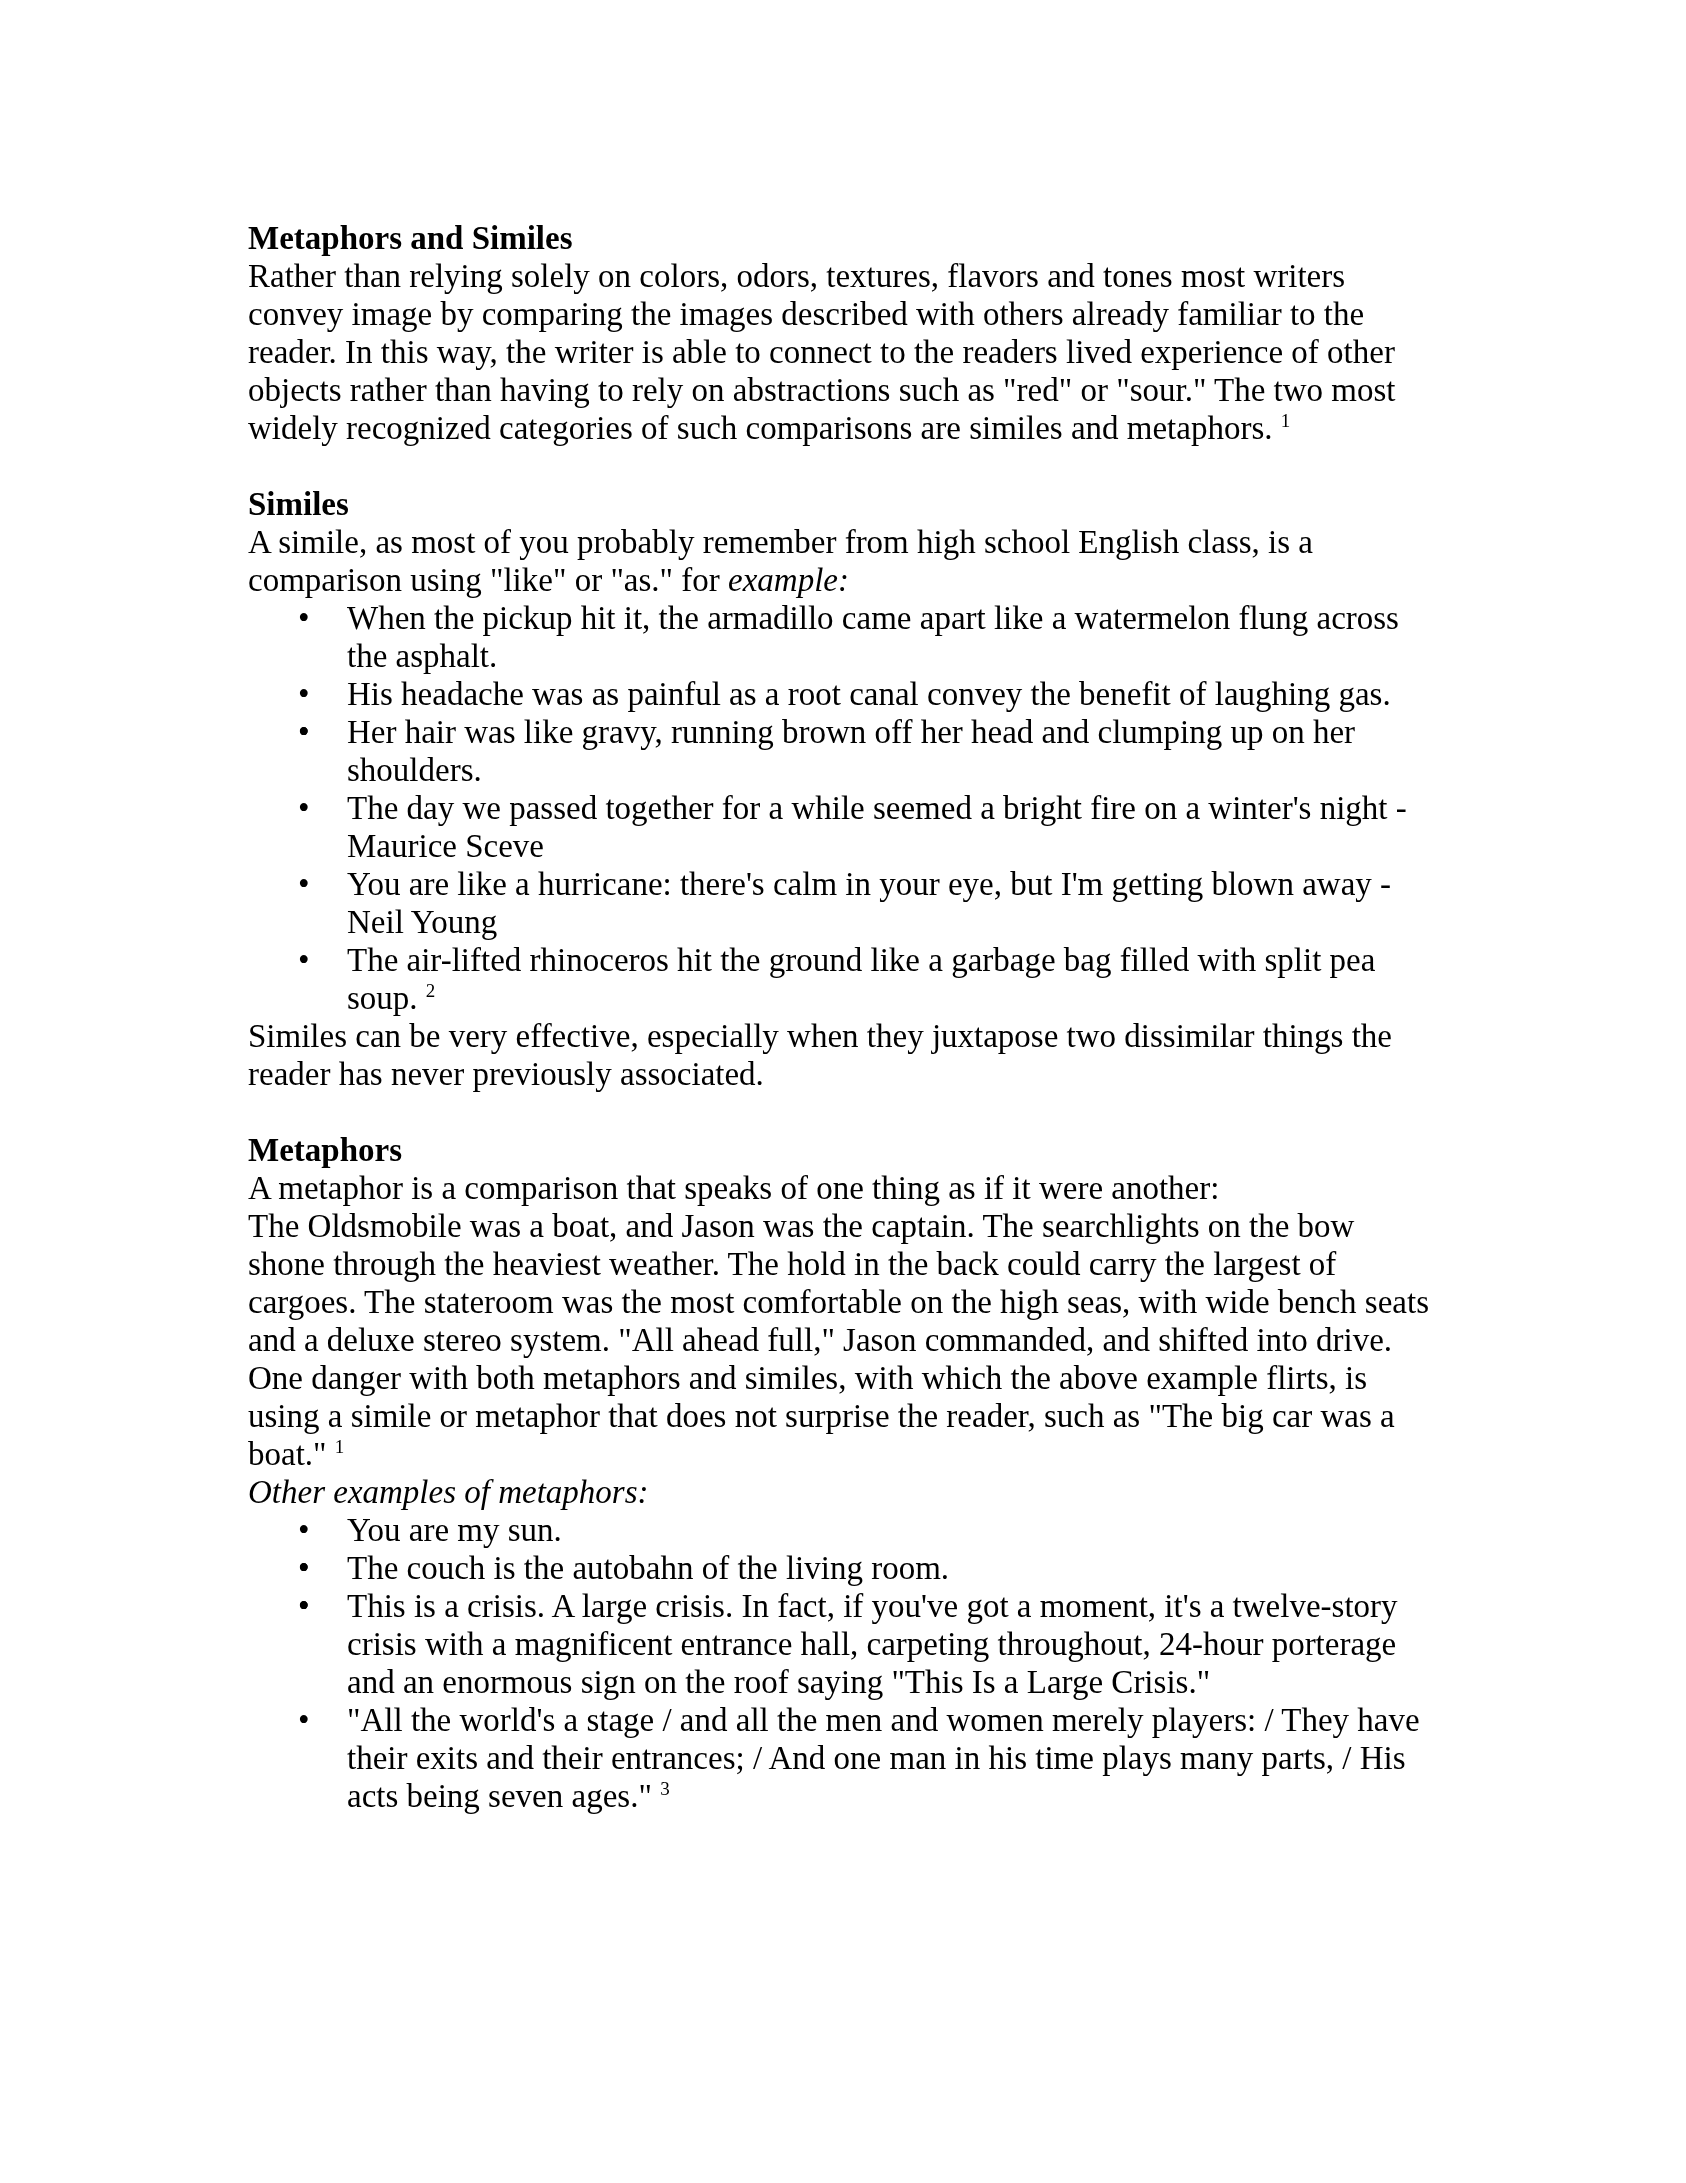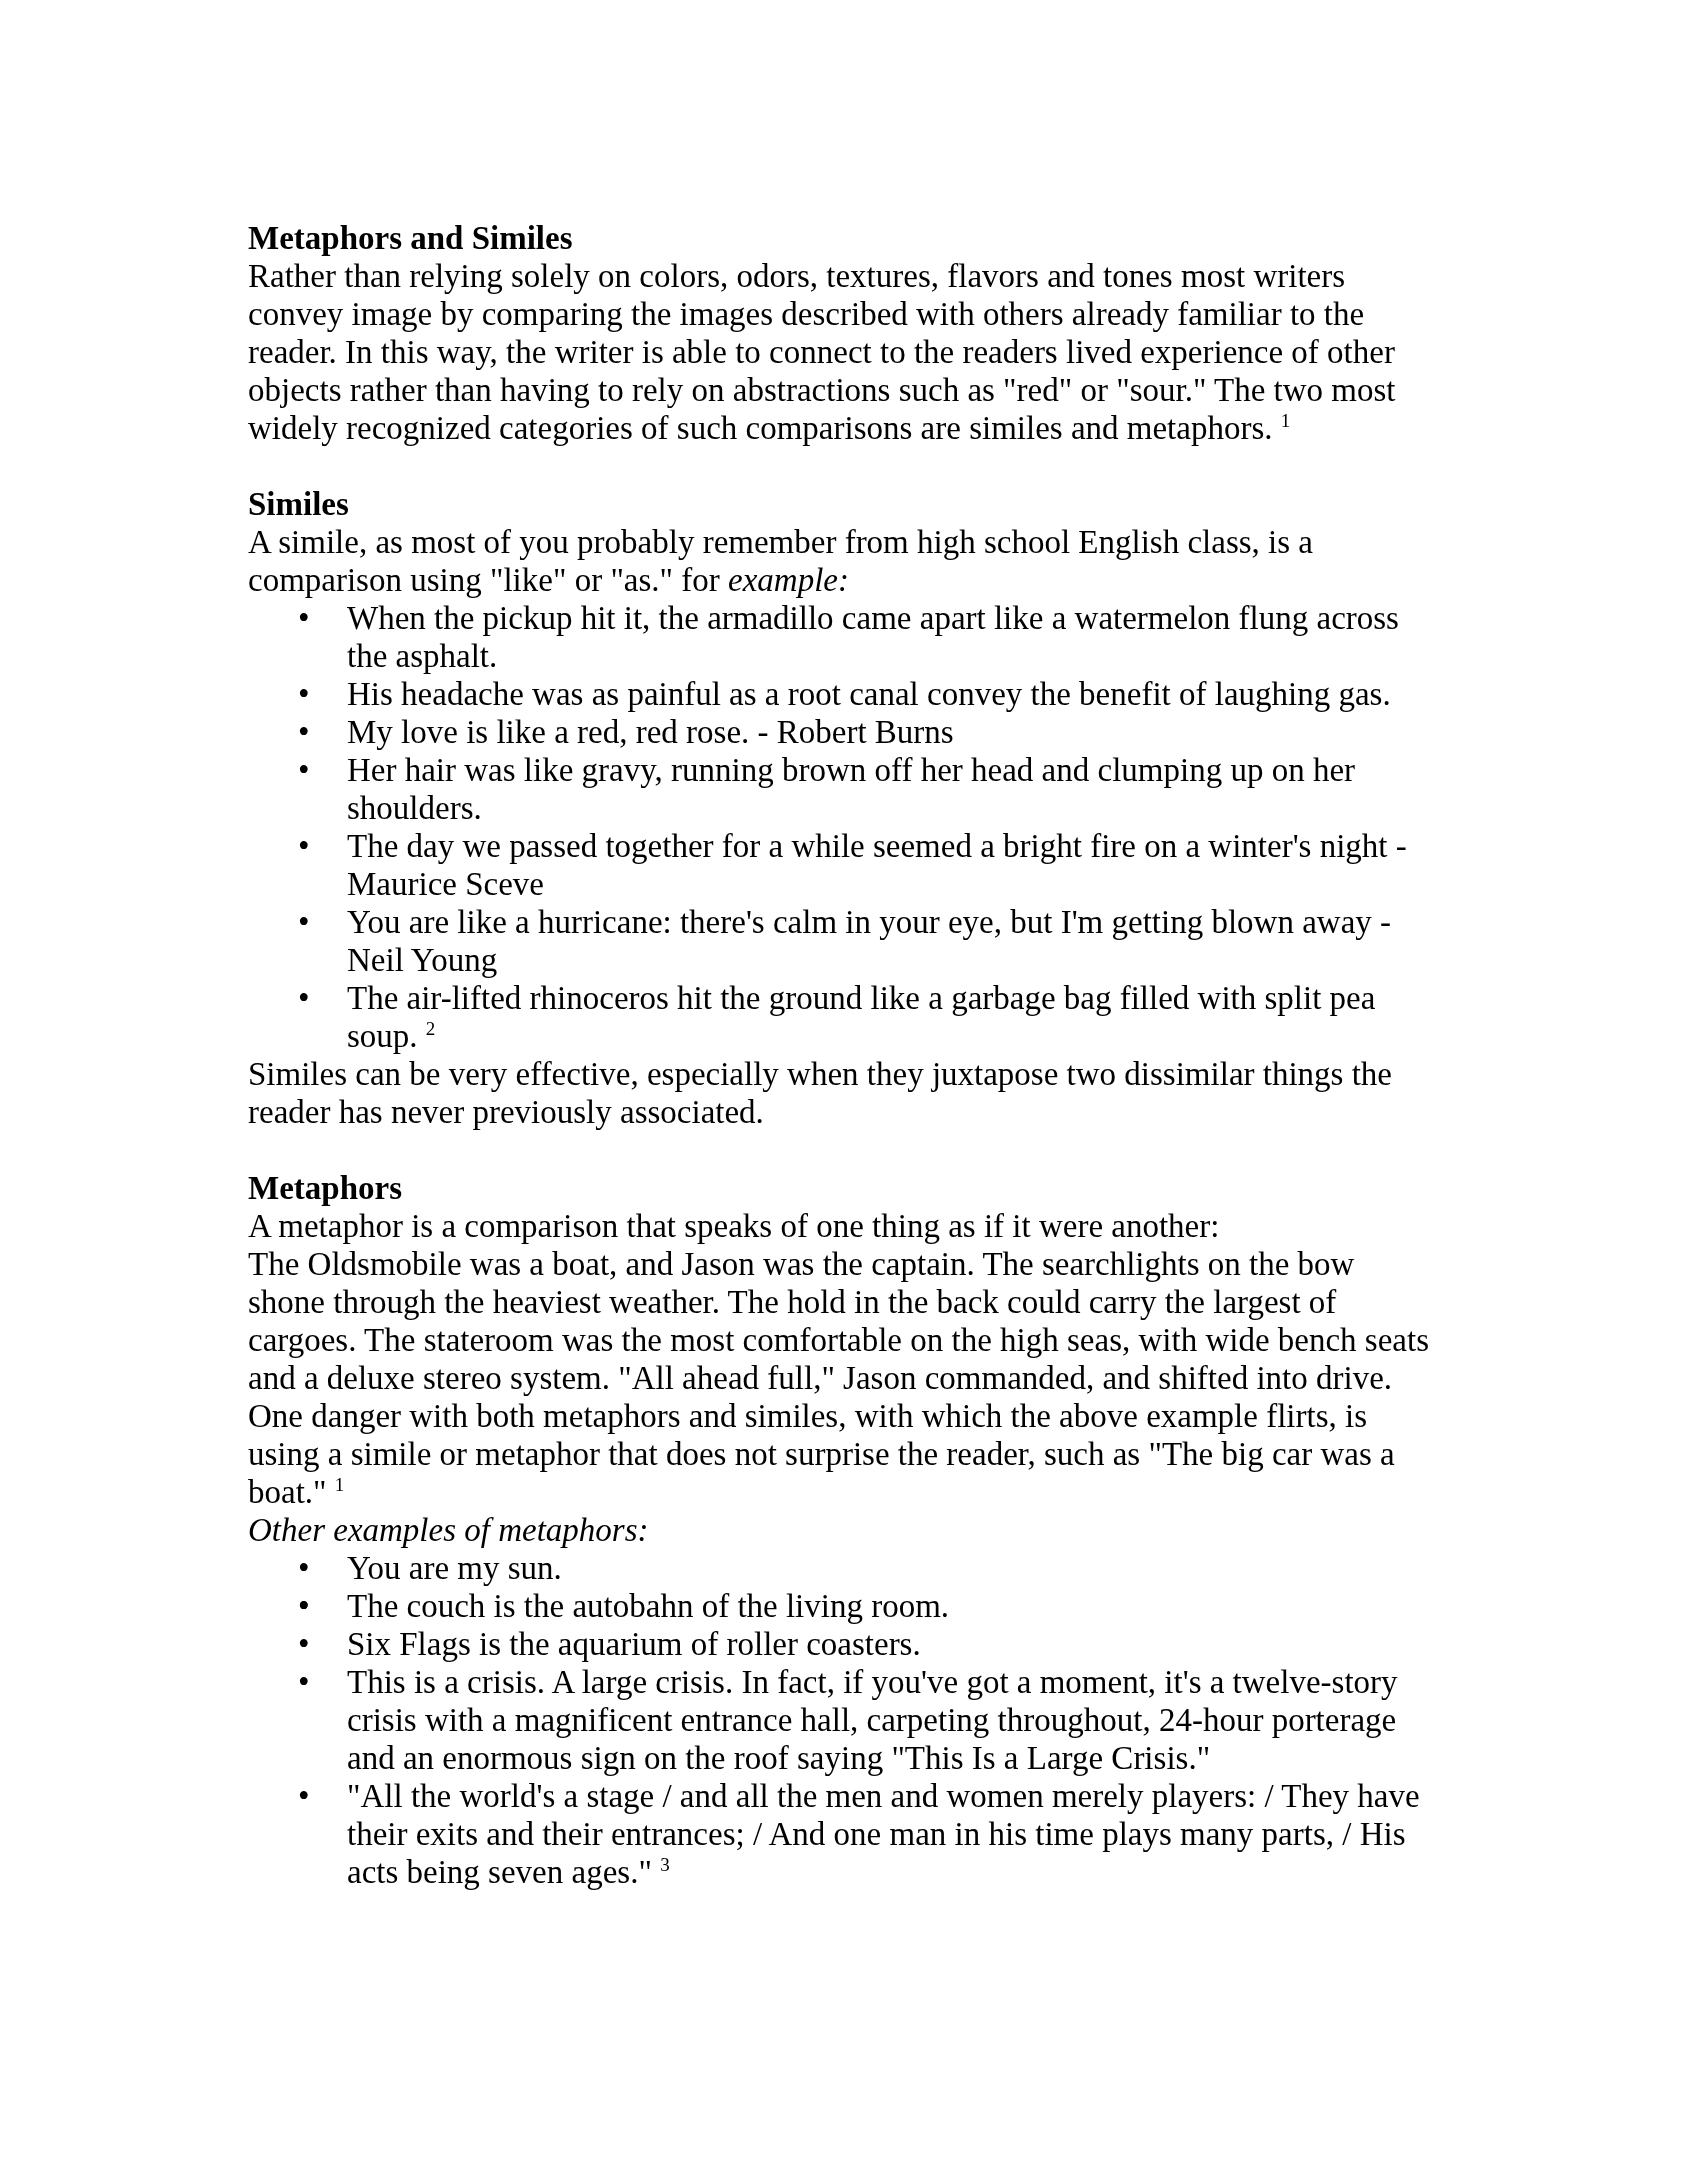--- a/index.html
+++ b/index.html
@@ -77,41 +77,41 @@
     <p><span>Rather than relying solely on colors, odors, textures, flavors and tones most writers convey image by comparing the images described with others already familiar to the reader. In this way, the writer is able to connect to the readers lived experience of other objects rather than having to rely on abstractions such as "red" or "sour." The two most widely recognized categories of such comparisons are similes and metaphors. </span><sup class="fn">1</sup></p>
 
     <div class="spacer"></div>
 
     <p class="heading">Similes</p>
     <p><span>A simile, as most of you probably remember from high school English class, is a comparison using "like" or "as." for </span><span class="bi">example:</span></p>
 
     <ul class="doc-list">
       <li><span class="bullet">•</span><span>When the pickup hit it, the armadillo came apart like a watermelon flung across the asphalt.</span></li>
       <li><span class="bullet">•</span><span>His headache was as painful as a root canal convey the benefit of laughing gas.</span></li>
-      <li><span class="bullet">•</span><span>My love is like a red, red rose. - Robert Burns</span></li>
+      <li><span class="bullet">•</span></li>
       <li><span class="bullet">•</span><span>Her hair was like gravy, running brown off her head and clumping up on her shoulders.</span></li>
       <li><span class="bullet">•</span><span>The day we passed together for a while seemed a bright fire on a winter's night - Maurice Sceve</span></li>
       <li><span class="bullet">•</span><span>You are like a hurricane: there's calm in your eye, but I'm getting blown away - Neil Young</span></li>
       <li><span class="bullet">•</span><span>The air-lifted rhinoceros hit the ground like a garbage bag filled with split pea soup. </span><sup class="fn">2</sup></li>
     </ul>
 
     <p>Similes can be very effective, especially when they juxtapose two dissimilar things the reader has never previously associated.</p>
 
     <div class="spacer"></div>
 
     <p class="heading">Metaphors</p>
     <p>A metaphor is a comparison that speaks of one thing as if it were another:</p>
     <p><span>The Oldsmobile was a boat, and Jason was the captain. The searchlights on the bow shone through the heaviest weather. The hold in the back could carry the largest of cargoes. The stateroom was the most comfortable on the high seas, with wide bench seats and a deluxe stereo system. "All ahead full," Jason commanded, and shifted into drive. One danger with both metaphors and similes, with which the above example flirts, is using a simile or metaphor that does not surprise the reader, such as "The big car was a boat." </span><sup class="fn">1</sup></p>
 
     <p class="bi">Other examples of metaphors:</p>
 
     <ul class="doc-list">
       <li><span class="bullet">•</span><span>You are my sun.</span></li>
       <li><span class="bullet">•</span></li>
       <li><span class="bullet">•</span><span>The couch is the autobahn of the living room.</span></li>
-      <li><span class="bullet">•</span><span>Six Flags is the aquarium of roller coasters.</span></li>
+      <li><span class="bullet">•</span></li>
       <li><span class="bullet">•</span><span>This is a crisis. A large crisis. In fact, if you've got a moment, it's a twelve-story crisis with a magnificent entrance hall, carpeting throughout, 24-hour porterage and an enormous sign on the roof saying "This Is a Large Crisis."</span></li>
       <li><span class="bullet">•</span><span>"All the world's a stage / and all the men and women merely players: / They have their exits and their entrances; / And one man in his time plays many parts, / His acts being seven ages." </span><sup class="fn">3</sup></li>
     </ul>
 
   </div>
 </div>
 
 
 </body></html>

